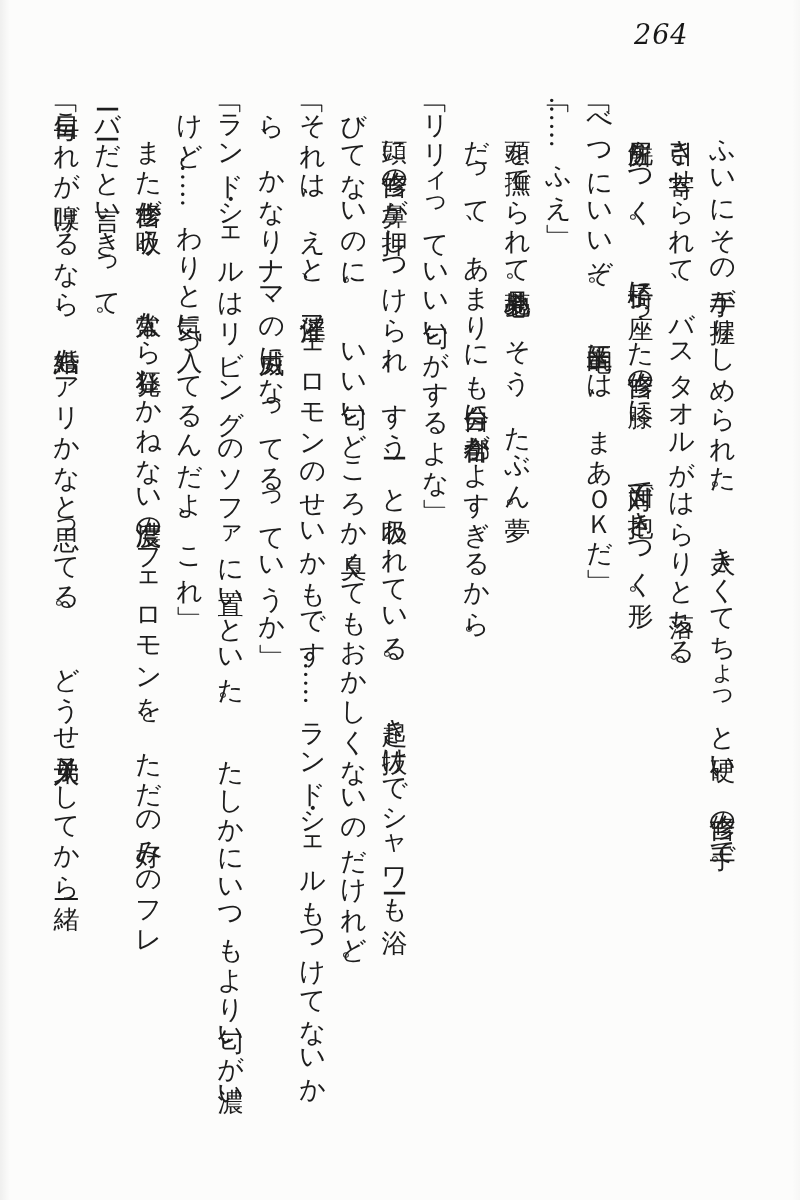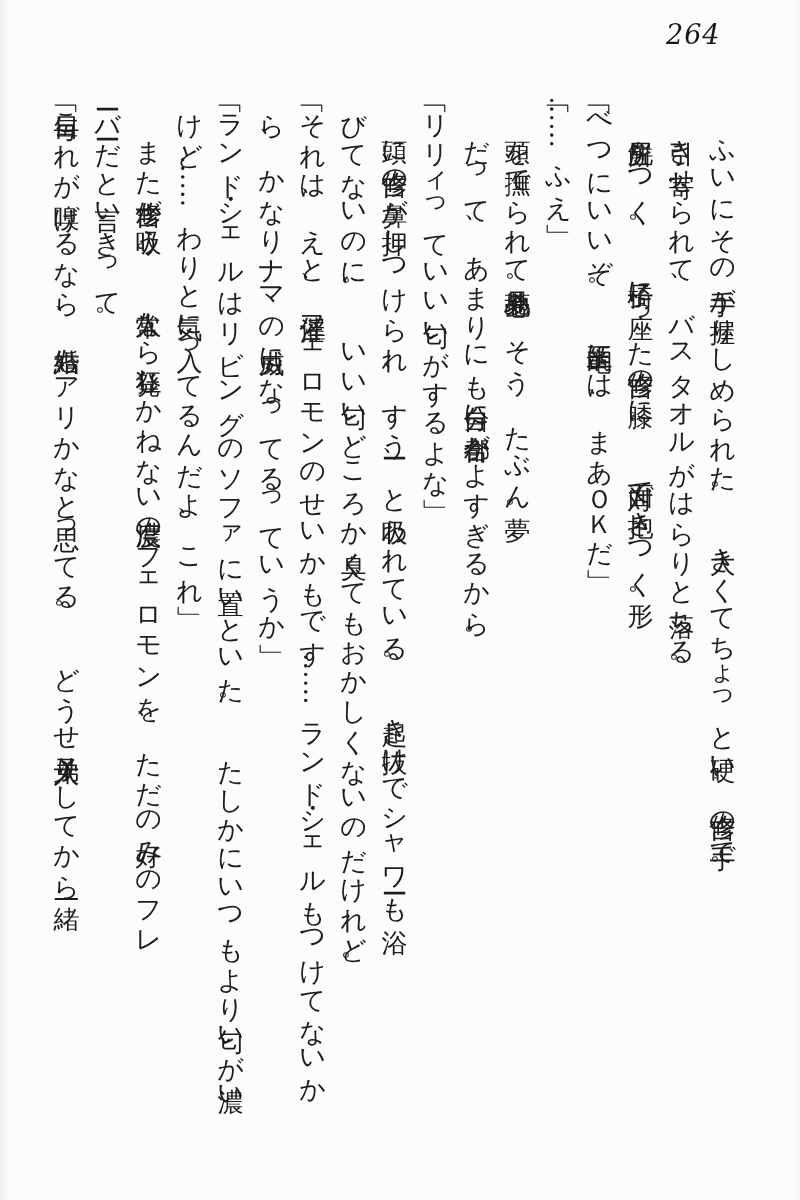--- a/index.html
+++ b/index.html
@@ -25,21 +25,21 @@
     position: absolute;
     inset: 0;
     pointer-events: none;
     background:
       linear-gradient(to right, rgba(0,0,0,0.05), rgba(0,0,0,0) 10px),
       linear-gradient(to left, rgba(0,0,0,0.02), rgba(0,0,0,0) 8px);
   }
   .page-number {
     position: absolute;
     top: 19px;
-    left: 666px;
+    left: 634px;
     font-family: "DejaVu Serif", "Liberation Serif", serif;
     font-style: italic;
     font-size: 27px;
     letter-spacing: 1px;
     color: #171717;
   }
   .text-block {
     position: absolute;
     top: 96px;
     right: 57px;

